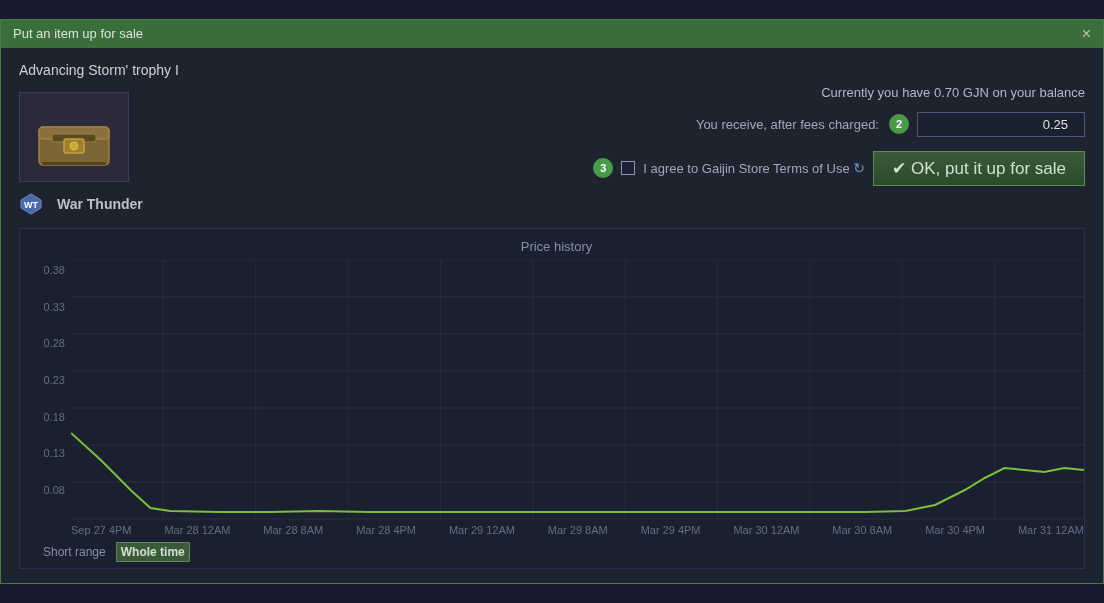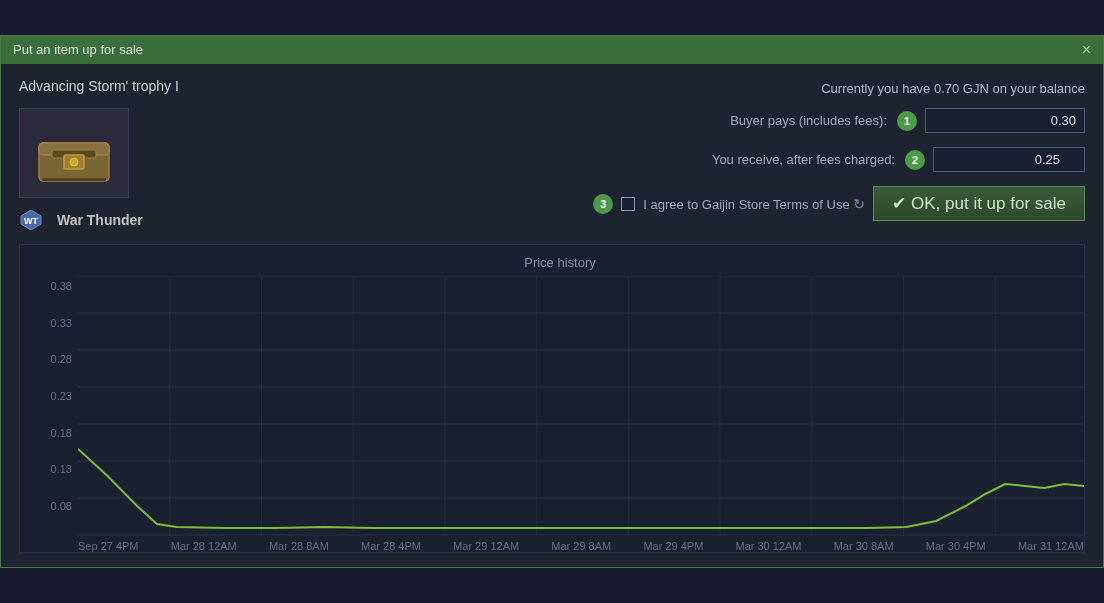--- a/index.html
+++ b/index.html
@@ -120,23 +120,23 @@
       padding: 4px 8px;
       font-size: 13px;
       width: 160px;
       text-align: right;
       outline: none;
     }
     .price-display {
       background: #1a2030;
       border: 1px solid #4a5a7a;
       color: #e0e0e0;
-      padding: 4px 24px;
-      font-size: 13px;
-      width: 152px;
+      padding: 4px 16px;
+      font-size: 13px;
+      width: 168px;
       text-align: right;
     }
     .agree-row {
       display: flex;
       align-items: center;
       gap: 8px;
       margin-bottom: 8px;
     }
     .agree-checkbox {
       width: 14px;
@@ -157,21 +157,21 @@
       cursor: pointer;
       font-size: 17px;
       display: flex;
       align-items: center;
       gap: 6px;
     }
     .chart-section {
       margin-top: 6px;
       background: #1a2030;
       border: 1px solid #2a3050;
-      padding: 10px 0 0 16px;
+      padding: 10px 0 0 9px;
     }
     .chart-title {
       text-align: center;
       color: #8090a8;
       font-size: 13px;
       margin-bottom: 6px;
     }
     .chart-area {
       display: flex;
       align-items: stretch;
@@ -277,27 +277,20 @@
             <polygon points="12,2 22,8 22,16 12,22 2,16 2,8" fill="#4a6aaa" stroke="#6a8acc" stroke-width="1"></polygon>
             <text x="12" y="16" text-anchor="middle" fill="white" font-size="9" font-weight="bold">WT</text>
           </svg>
           <span>War Thunder</span>
         </div>
       </div>
 
       <div class="right-section">
         <div class="balance-text">Currently you have 0.70 GJN on your balance</div>
 
-        <div class="form-row">
-          <span class="form-label">Buyer pays (includes fees):</span>
-          <div class="step-row">
-            <div class="step-badge">1</div>
-            <input class="price-input" type="text" value="0.30" style="">
-          </div>
-        </div>
 
         <div class="form-row">
           <span class="form-label">You receive, after fees charged:</span>
           <div class="step-row">
             <div class="step-badge">2</div>
             <div class="price-display">0.25</div>
           </div>
         </div>
 
         <div class="agree-row">
@@ -369,15 +362,19 @@
         <span>Mar 28 4PM</span>
         <span>Mar 29 12AM</span>
         <span>Mar 29 8AM</span>
         <span>Mar 29 4PM</span>
         <span>Mar 30 12AM</span>
         <span>Mar 30 8AM</span>
         <span>Mar 30 4PM</span>
         <span>Mar 31 12AM</span>
       </div>
 
+      <div class="bottom-bar">
+        <button class="range-btn">Short range</button>
+        <button class="range-btn active">Whole time</button>
+      </div>
     </div>
   </div>
 </div>
 
 </body></html>

